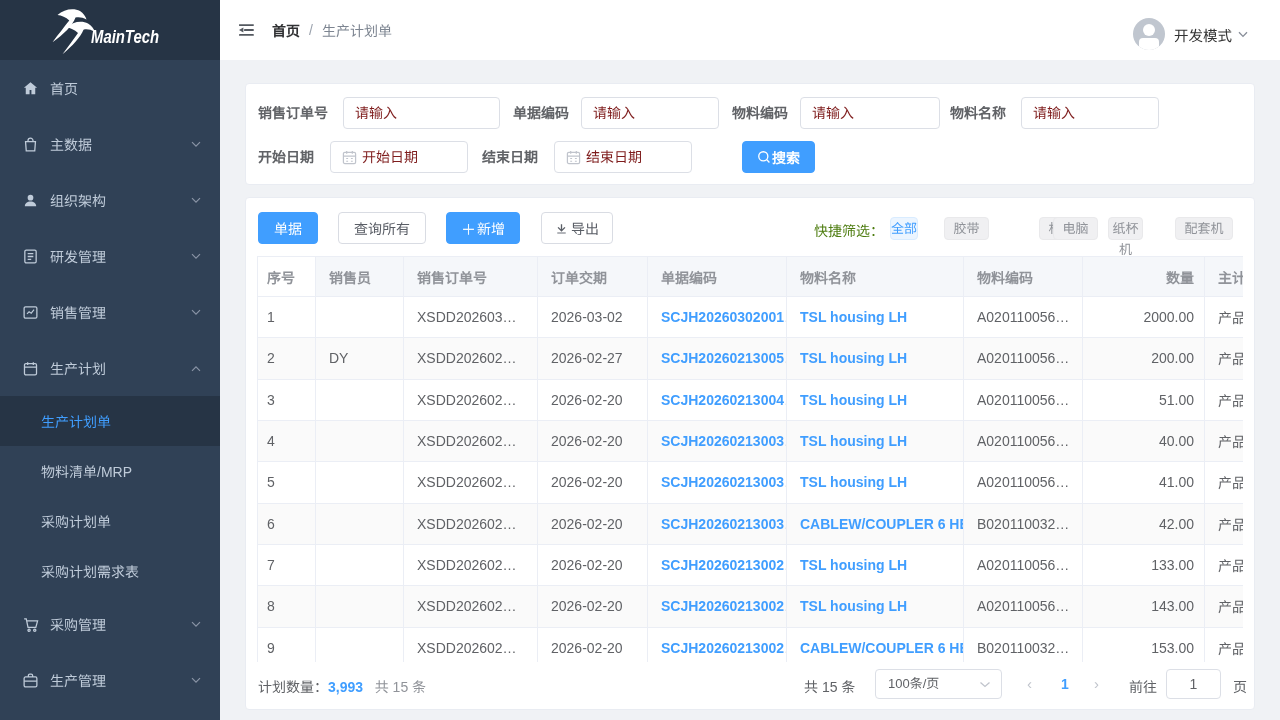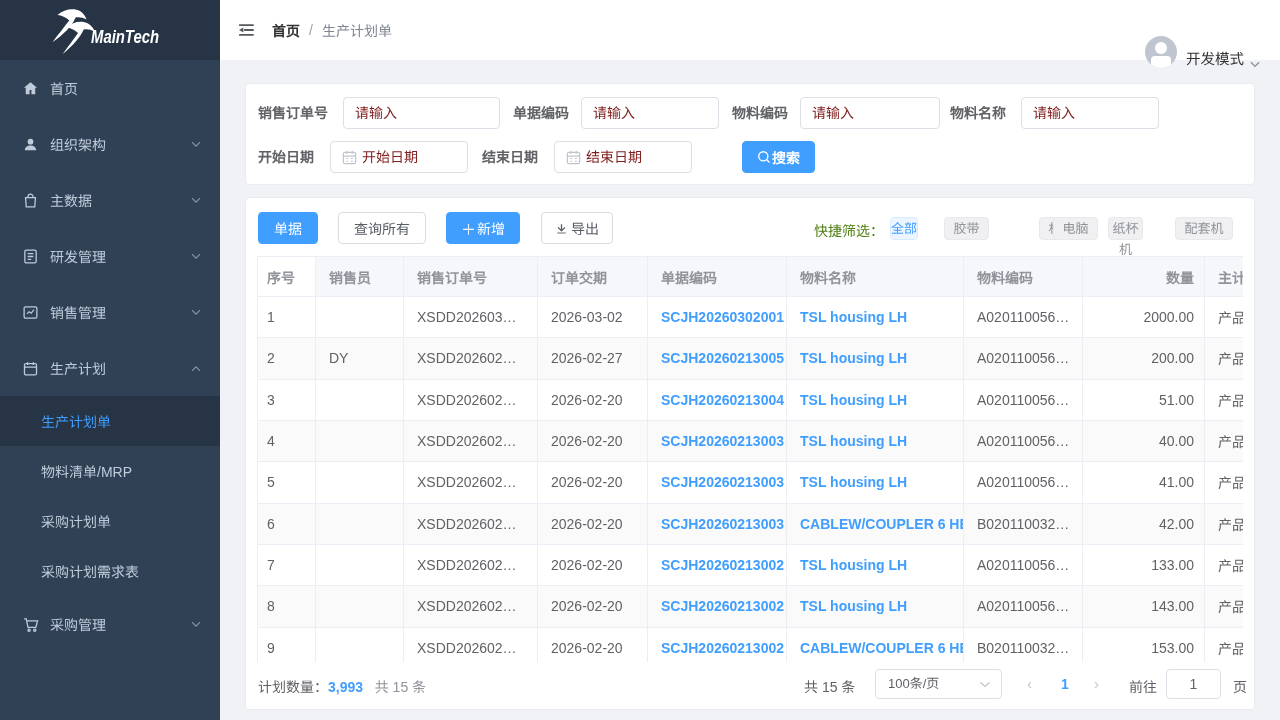--- a/index.html
+++ b/index.html
@@ -17,21 +17,21 @@
 .sub { height:50px; display:flex; align-items:center; padding-left:41px; color:#bfcbd9; font-size:14px; }
 .sub.active { background:#263445; color:#409eff; }
 
 
 .header { position:absolute; left:220px; top:0; width:1060px; height:60px; background:#fff; }
 .hamburger { position:absolute; left:19px; top:23.8px; }
 .crumb { position:absolute; left:52px; top:0; height:60px; display:flex; align-items:center; font-size:14px; }
 .crumb b { color:#303133; font-weight:700; }
 .crumb .sep { color:#9aa2ad; margin:0 9px; }
 .crumb .cur { color:#7d8591; }
-.uwrap { position:absolute; right:20px; top:0; height:68px; display:flex; align-items:flex-end; }
+.uwrap { position:absolute; right:32px; top:0; height:68px; display:flex; align-items:center; }
 .avatar { width:32px; height:32px; border-radius:50%; background:#c0c6cf; position:relative; overflow:hidden; margin-right:9px; }
 .avatar::before { content:""; position:absolute; left:10px; top:6px; width:12px; height:12px; border-radius:50%; background:#fff; }
 .avatar::after { content:""; position:absolute; left:6px; top:20px; width:20px; height:12px; border-radius:4px 4px 0 0; background:#fff; }
 .uname { font-size:14.5px; color:#333; margin-right:6px; }
 
 
 .card { position:absolute; left:245px; width:1010px; background:#fff; border:1px solid #e9ecf2; border-radius:4px; }
 .card1 { top:83px; height:102px; }
 .card2 { top:197px; height:513px; }
 
@@ -77,33 +77,33 @@
     <svg width="220" height="60" viewBox="0 0 220 60">
       <path d="M57.5 15 C64 8.8 74 7.6 80 11 C83.2 13.2 85.8 16.5 86.5 19.5 C82.5 17.2 78.5 16.6 75.5 17.6 C72.8 25 63.5 35 52.5 42.2 C59.5 33 65 26 69.3 20.6 C66 17.1 61.5 15.5 57.5 15 Z" fill="#fff"></path>
       <path d="M66.5 27.5 C72.5 21.5 82 20.2 88 23.5 C91.5 25.7 93.8 28.8 94.8 31.8 C90.5 29.5 86.5 28.8 83.5 29.8 C80.8 37 72 46.5 62.5 54.2 C69 45.5 74 38.5 78 33 C74.5 29.8 70.5 28 66.5 27.5 Z" fill="#fff"></path>
       <text x="91" y="43" font-size="18.5" font-style="italic" font-weight="bold" textLength="68" lengthAdjust="spacingAndGlyphs" fill="#fff" font-family="'Liberation Sans',sans-serif">MainTech</text>
     </svg>
   </div>
   <div class="menu">
     <div class="mitem"><svg viewBox="0 0 24 24" fill="#bfcbd9">
           <path d="M12 3 2.7 11h2.6v9h5.4v-6h2.6v6h5.4v-9h2.6z"></path>
         </svg>首页</div>
+    <div class="mitem"><svg viewBox="0 0 24 24" fill="none" stroke="#bfcbd9" stroke-width="1.8">
+          <path d="M5 8h14l-1 13H6z"></path>
+          <path d="M8.5 8V6.5a3.5 3.5 0 0 1 7 0V8"></path>
+        </svg>主数据<svg class="arrow" width="10" height="7" viewBox="0 0 10 7">
+          <path d="M1 1.2l4 4 4-4" stroke="#8a94a6" stroke-width="1.15" fill="none"></path>
+        </svg></div>
     <div class="mitem"><svg viewBox="0 0 24 24" fill="#bfcbd9">
           <circle cx="12" cy="8" r="4"></circle>
           <path d="M4 20c0-4 3.6-6.5 8-6.5s8 2.5 8 6.5z"></path>
         </svg>组织架构<svg class="arrow" width="10" height="7" viewBox="0 0 10 7">
           <path d="M1 1.2l4 4 4-4" stroke="#8a94a6" stroke-width="1.15" fill="none"></path>
         </svg></div>
     <div class="mitem"><svg viewBox="0 0 24 24" fill="none" stroke="#bfcbd9" stroke-width="1.8">
-          <path d="M5 8h14l-1 13H6z"></path>
-          <path d="M8.5 8V6.5a3.5 3.5 0 0 1 7 0V8"></path>
-        </svg>主数据<svg class="arrow" width="10" height="7" viewBox="0 0 10 7">
-          <path d="M1 1.2l4 4 4-4" stroke="#8a94a6" stroke-width="1.15" fill="none"></path>
-        </svg></div>
-    <div class="mitem"><svg viewBox="0 0 24 24" fill="none" stroke="#bfcbd9" stroke-width="1.8">
           <rect x="4" y="3" width="16" height="18" rx="2"></rect>
           <path d="M8 8h8M8 12h8M8 16h5"></path>
         </svg>研发管理<svg class="arrow" width="10" height="7" viewBox="0 0 10 7">
           <path d="M1 1.2l4 4 4-4" stroke="#8a94a6" stroke-width="1.15" fill="none"></path>
         </svg></div>
     <div class="mitem"><svg viewBox="0 0 24 24" fill="none" stroke="#bfcbd9" stroke-width="1.8">
           <rect x="3" y="4" width="18" height="16" rx="2"></rect>
           <path d="M7 14l3-3 3 2 4-5" stroke-width="1.6"></path>
         </svg>销售管理<svg class="arrow" width="10" height="7" viewBox="0 0 10 7">
           <path d="M1 1.2l4 4 4-4" stroke="#8a94a6" stroke-width="1.15" fill="none"></path>
@@ -116,20 +116,26 @@
         </svg></div>
     <div class="sub active">生产计划单</div>
     <div class="sub">物料清单/MRP</div>
     <div class="sub">采购计划单</div>
     <div class="sub">采购计划需求表</div>
     <div class="mitem"><svg viewBox="0 0 24 24" fill="none" stroke="#bfcbd9" stroke-width="1.8">
           <path d="M3 4h3l2.5 12h11l2.5-9H7"></path>
           <circle cx="10" cy="20" r="1.6"></circle>
           <circle cx="18" cy="20" r="1.6"></circle>
         </svg>采购管理<svg class="arrow" width="10" height="7" viewBox="0 0 10 7">
+          <path d="M1 1.2l4 4 4-4" stroke="#8a94a6" stroke-width="1.15" fill="none"></path>
+        </svg></div>
+    <div class="mitem"><svg viewBox="0 0 24 24" fill="none" stroke="#bfcbd9" stroke-width="1.8">
+          <rect x="3" y="7" width="18" height="14" rx="2"></rect>
+          <path d="M9 7V5a2 2 0 0 1 2-2h2a2 2 0 0 1 2 2v2M3 13h18"></path>
+        </svg>生产管理<svg class="arrow" width="10" height="7" viewBox="0 0 10 7">
           <path d="M1 1.2l4 4 4-4" stroke="#8a94a6" stroke-width="1.15" fill="none"></path>
         </svg></div>
   </div>
 </div>
 
 <div class="header">
   <svg class="hamburger" width="15" height="12" viewBox="0 0 15 12">
       <g fill="#545960">
         <rect x="0" y="0.2" width="14.8" height="1.8" rx="0.4"></rect>
         <rect x="5" y="5.1" width="9.8" height="1.8" rx="0.4"></rect>

